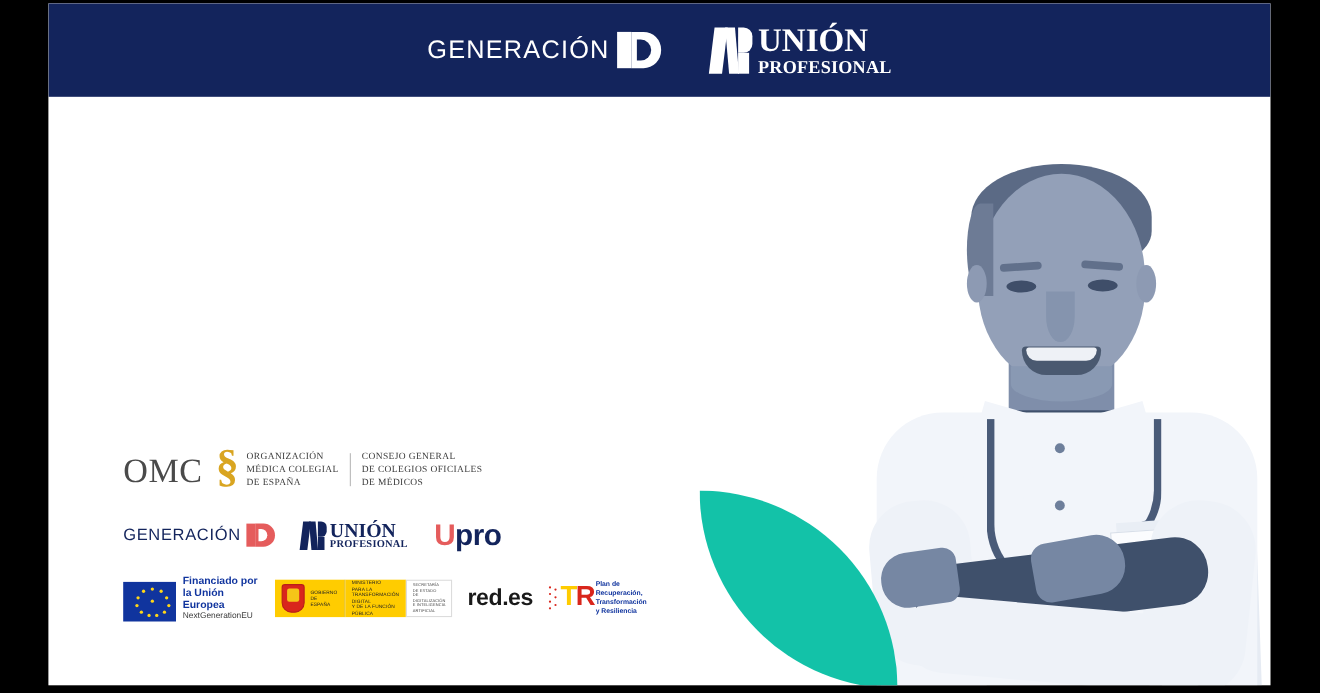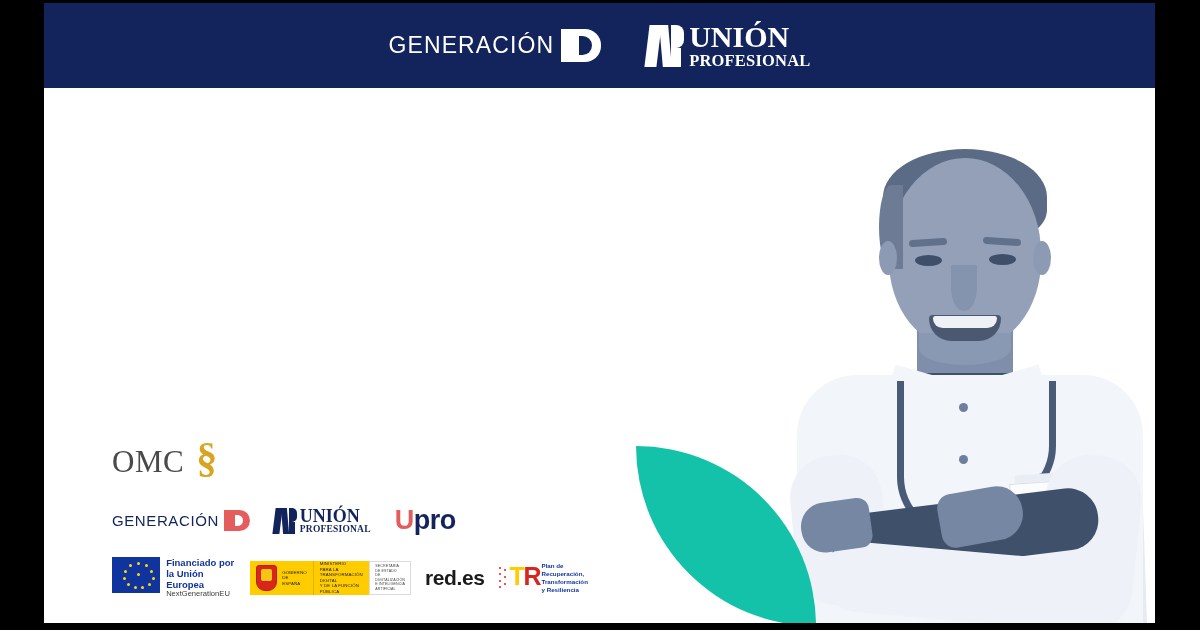--- a/index.html
+++ b/index.html
@@ -100,21 +100,21 @@
   .d-sleeve-r{position:absolute;left:262px;top:452px;width:96px;height:176px;background:#eef2f8;
        border-radius:44px;transform:rotate(6deg);}
   .d-sleeve-l{position:absolute;left:14px;top:452px;width:92px;height:150px;background:#eef2f8;
        border-radius:42px;transform:rotate(-5deg);}
   .d-hand{position:absolute;left:22px;top:498px;width:70px;height:50px;background:#7687a3;
        border-radius:24px 12px 12px 24px;transform:rotate(-8deg);}
   .d-hand2{position:absolute;left:160px;top:486px;width:84px;height:54px;background:#7687a3;
        border-radius:14px 26px 26px 14px;transform:rotate(-10deg);}
 
   
-  .logos{position:absolute;left:60px;top:432px;width:430px;}
+  .logos{position:absolute;left:60px;top:398px;width:430px;}
 
   .omc-box{display:flex;align-items:center;gap:10px;padding:6px 0 6px 8px;}
   .omc-word{font-family:"Liberation Serif",serif;font-size:31px;color:#4a4a4a;letter-spacing:0.5px;line-height:1;}
   .omc-rod{width:20px;height:40px;position:relative;}
   .omc-rod .s{position:absolute;left:2px;top:0;font-family:"Liberation Serif",serif;font-size:42px;
       color:#d9a521;line-height:0.85;font-weight:700;}
   .omc-txts{display:flex;align-items:center;gap:10px;}
   .omc-c1,.omc-c2{font-family:"Liberation Serif",serif;font-size:8.6px;color:#3a3a3a;line-height:1.38;
       letter-spacing:0.35px;white-space:pre-line;}
   .omc-div{width:1px;height:30px;background:#b9b9b9;}
@@ -136,21 +136,21 @@
   .up2-text{display:flex;flex-direction:column;line-height:1;}
   .up2-t1{color:#13245c;font-family:"Liberation Serif",serif;font-size:18px;font-weight:700;}
   .up2-t2{color:#13245c;font-family:"Liberation Serif",serif;font-size:9.5px;font-weight:700;letter-spacing:0.2px;}
 
   .upro{font-size:27px;font-weight:700;letter-spacing:-0.5px;line-height:1;}
   .upro .u{color:#e55c5c;}
   .upro .p{color:#13245c;}
 
   .row3{display:flex;align-items:center;gap:14px;margin-top:22px;padding-left:8px;}
 
-  .eu{display:flex;align-items:flex-start;}
+  .eu{display:flex;align-items:flex-end;}
   .eu-flag{width:54px;height:36px;background:#10349e;position:relative;}
   .eu-star{position:absolute;width:3px;height:3px;background:#ffd617;border-radius:50%;}
   .eu-txt{margin-left:6px;line-height:1.18;}
   .eu-l1{color:#10349e;font-size:9.5px;font-weight:700;}
   .eu-l2{color:#3c3c3c;font-size:7.6px;}
 
   .gob{display:flex;align-items:stretch;height:34px;}
   .gob-y{background:#ffcc00;display:flex;align-items:center;gap:5px;padding:0 6px;}
   .gob-shield{width:20px;height:24px;background:#d9261c;border:1px solid #b8201a;border-radius:3px 3px 9px 9px;position:relative;}
   .gob-shield:after{content:"";position:absolute;left:4px;top:3px;width:11px;height:12px;background:#f5c518;border-radius:2px;}
@@ -247,20 +247,29 @@
       <div class="leaf"></div>
     </div>
 
     <div class="logos">
 
       <div class="omc-box">
         <span class="omc-word">OMC</span>
         <span class="omc-rod">
           <span class="s">§</span>
         </span>
+        <span class="omc-txts">
+          <span class="omc-c1">ORGANIZACIÓN
+MÉDICA COLEGIAL
+DE ESPAÑA</span>
+          <span class="omc-div"></span>
+          <span class="omc-c2">CONSEJO GENERAL
+DE COLEGIOS OFICIALES
+DE MÉDICOS</span>
+        </span>
       </div>
 
       <div class="row2">
 
         <span class="gd2">
           <span class="gd2-word">GENERACIÓN</span>
           <span class="gd2-mark">
             <span class="bar"></span>
               <span class="dring"></span>
               <span class="dhole"></span>

